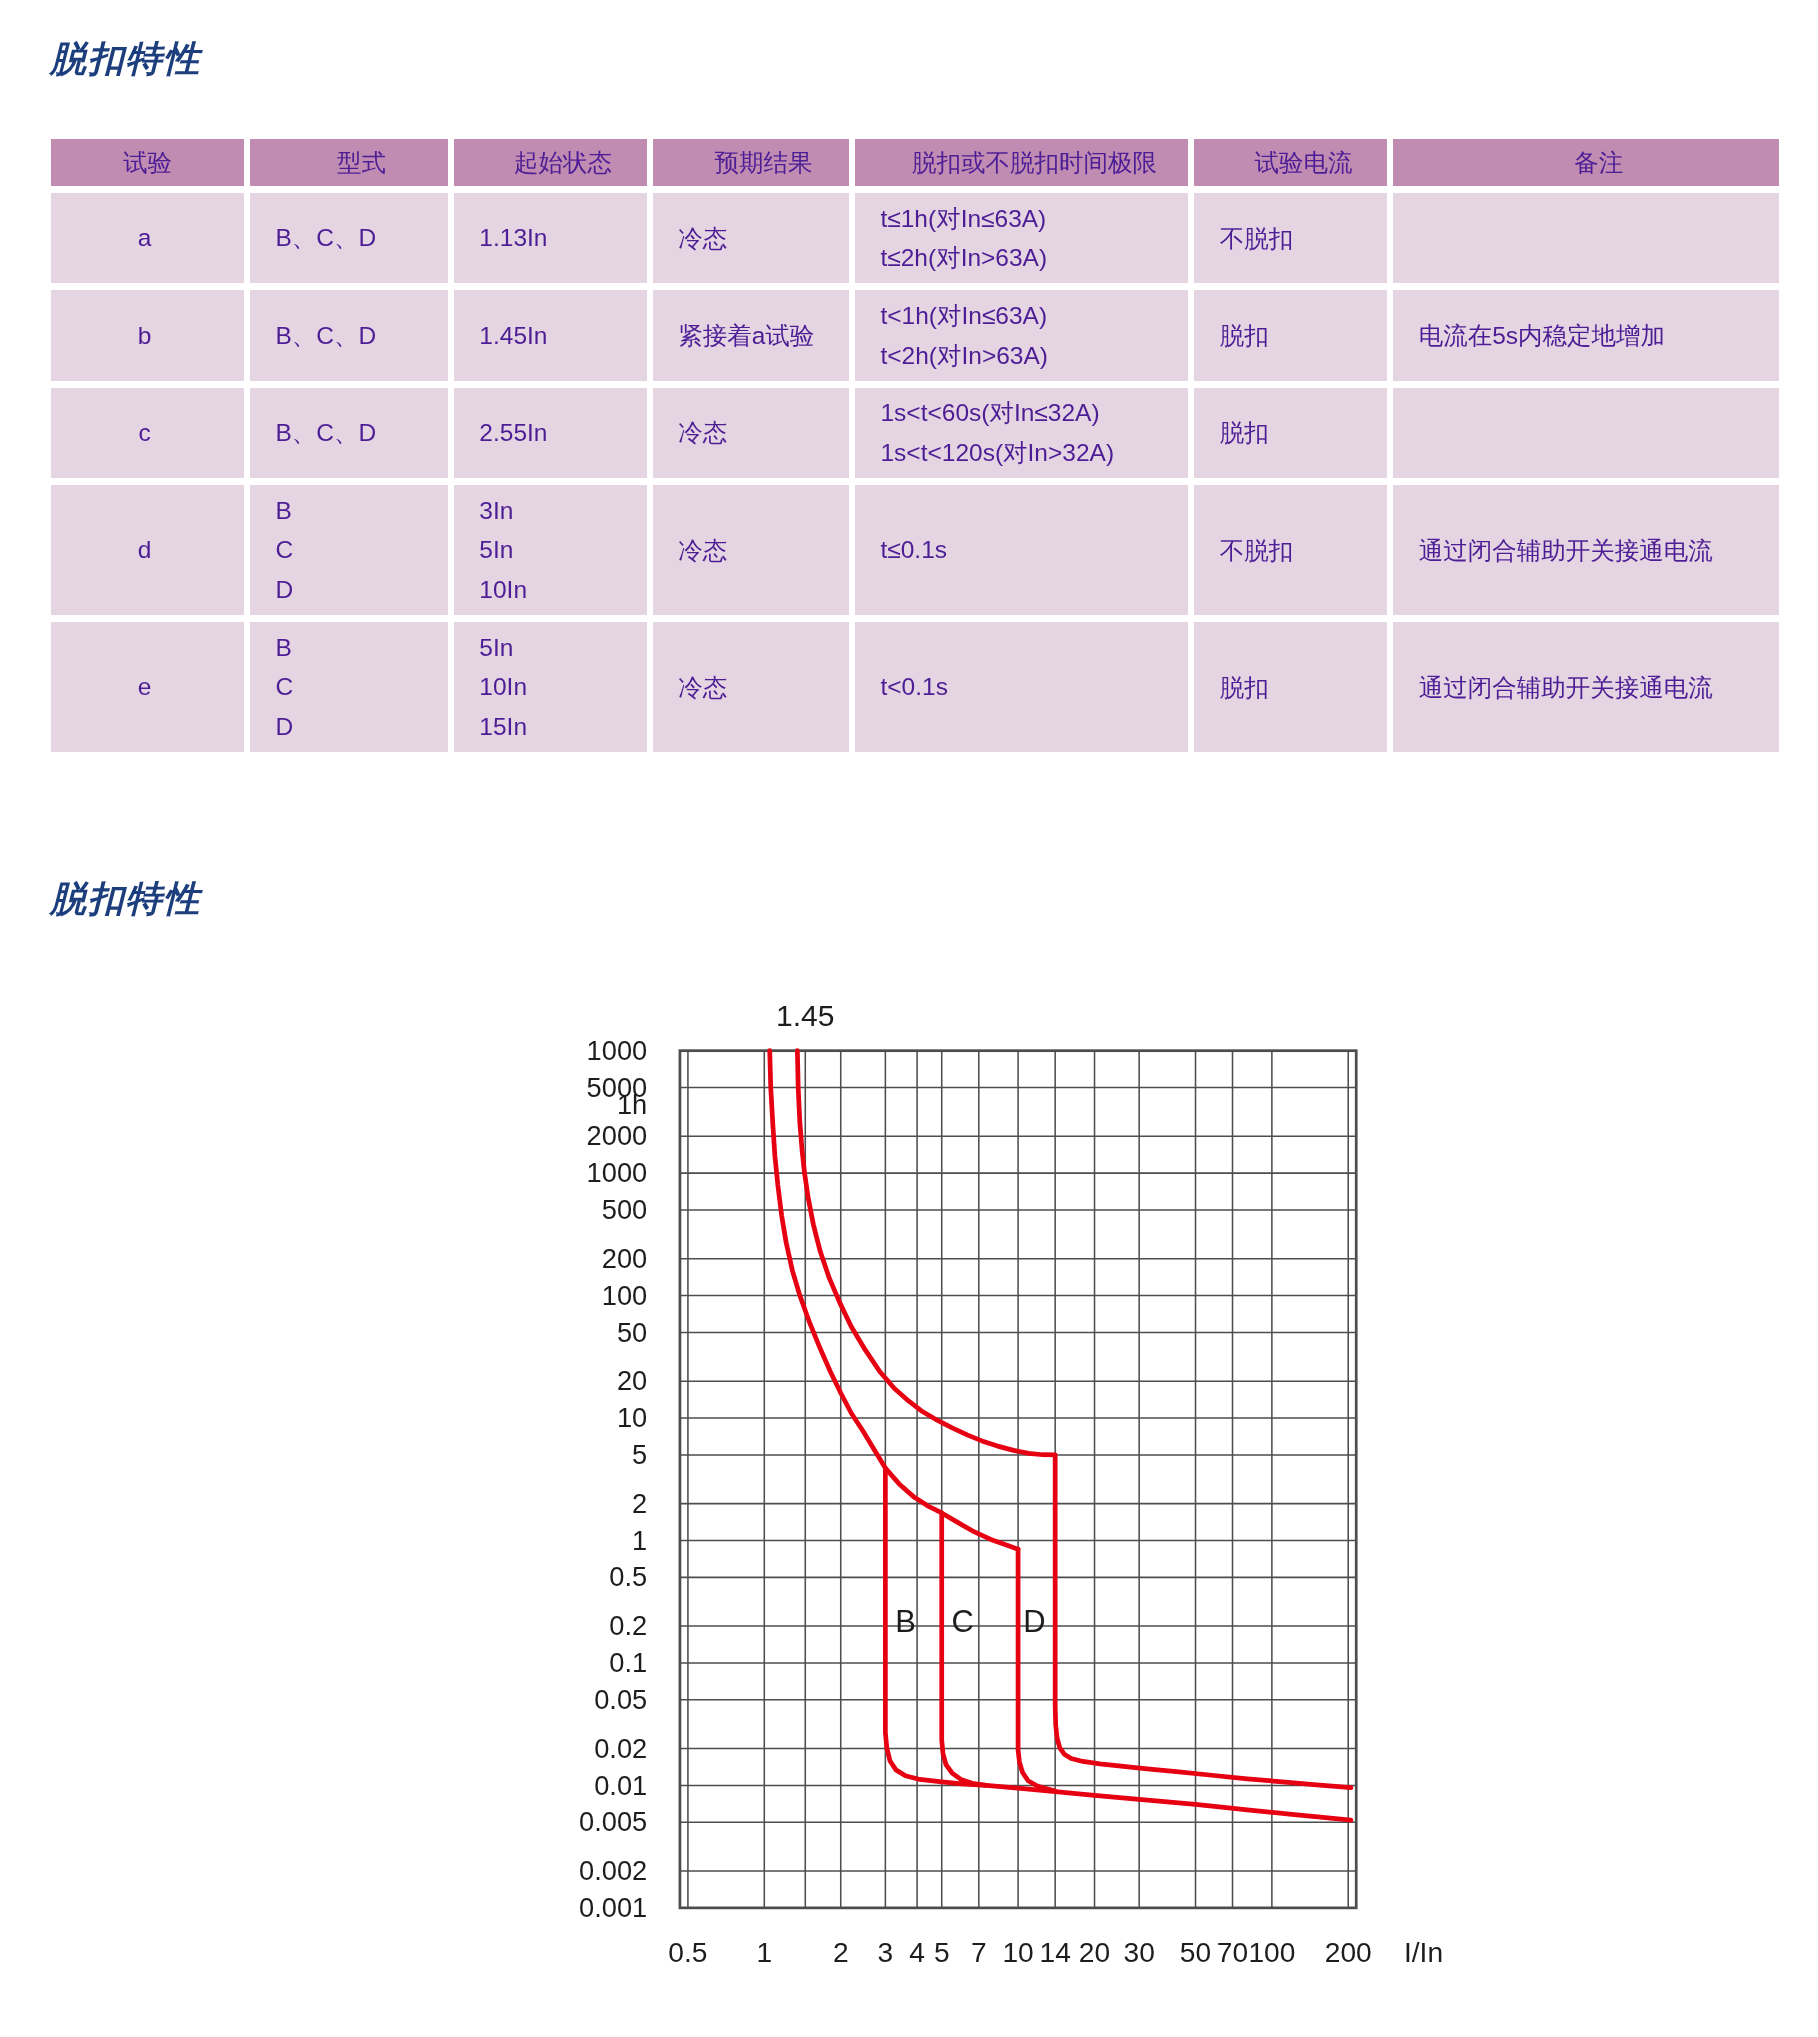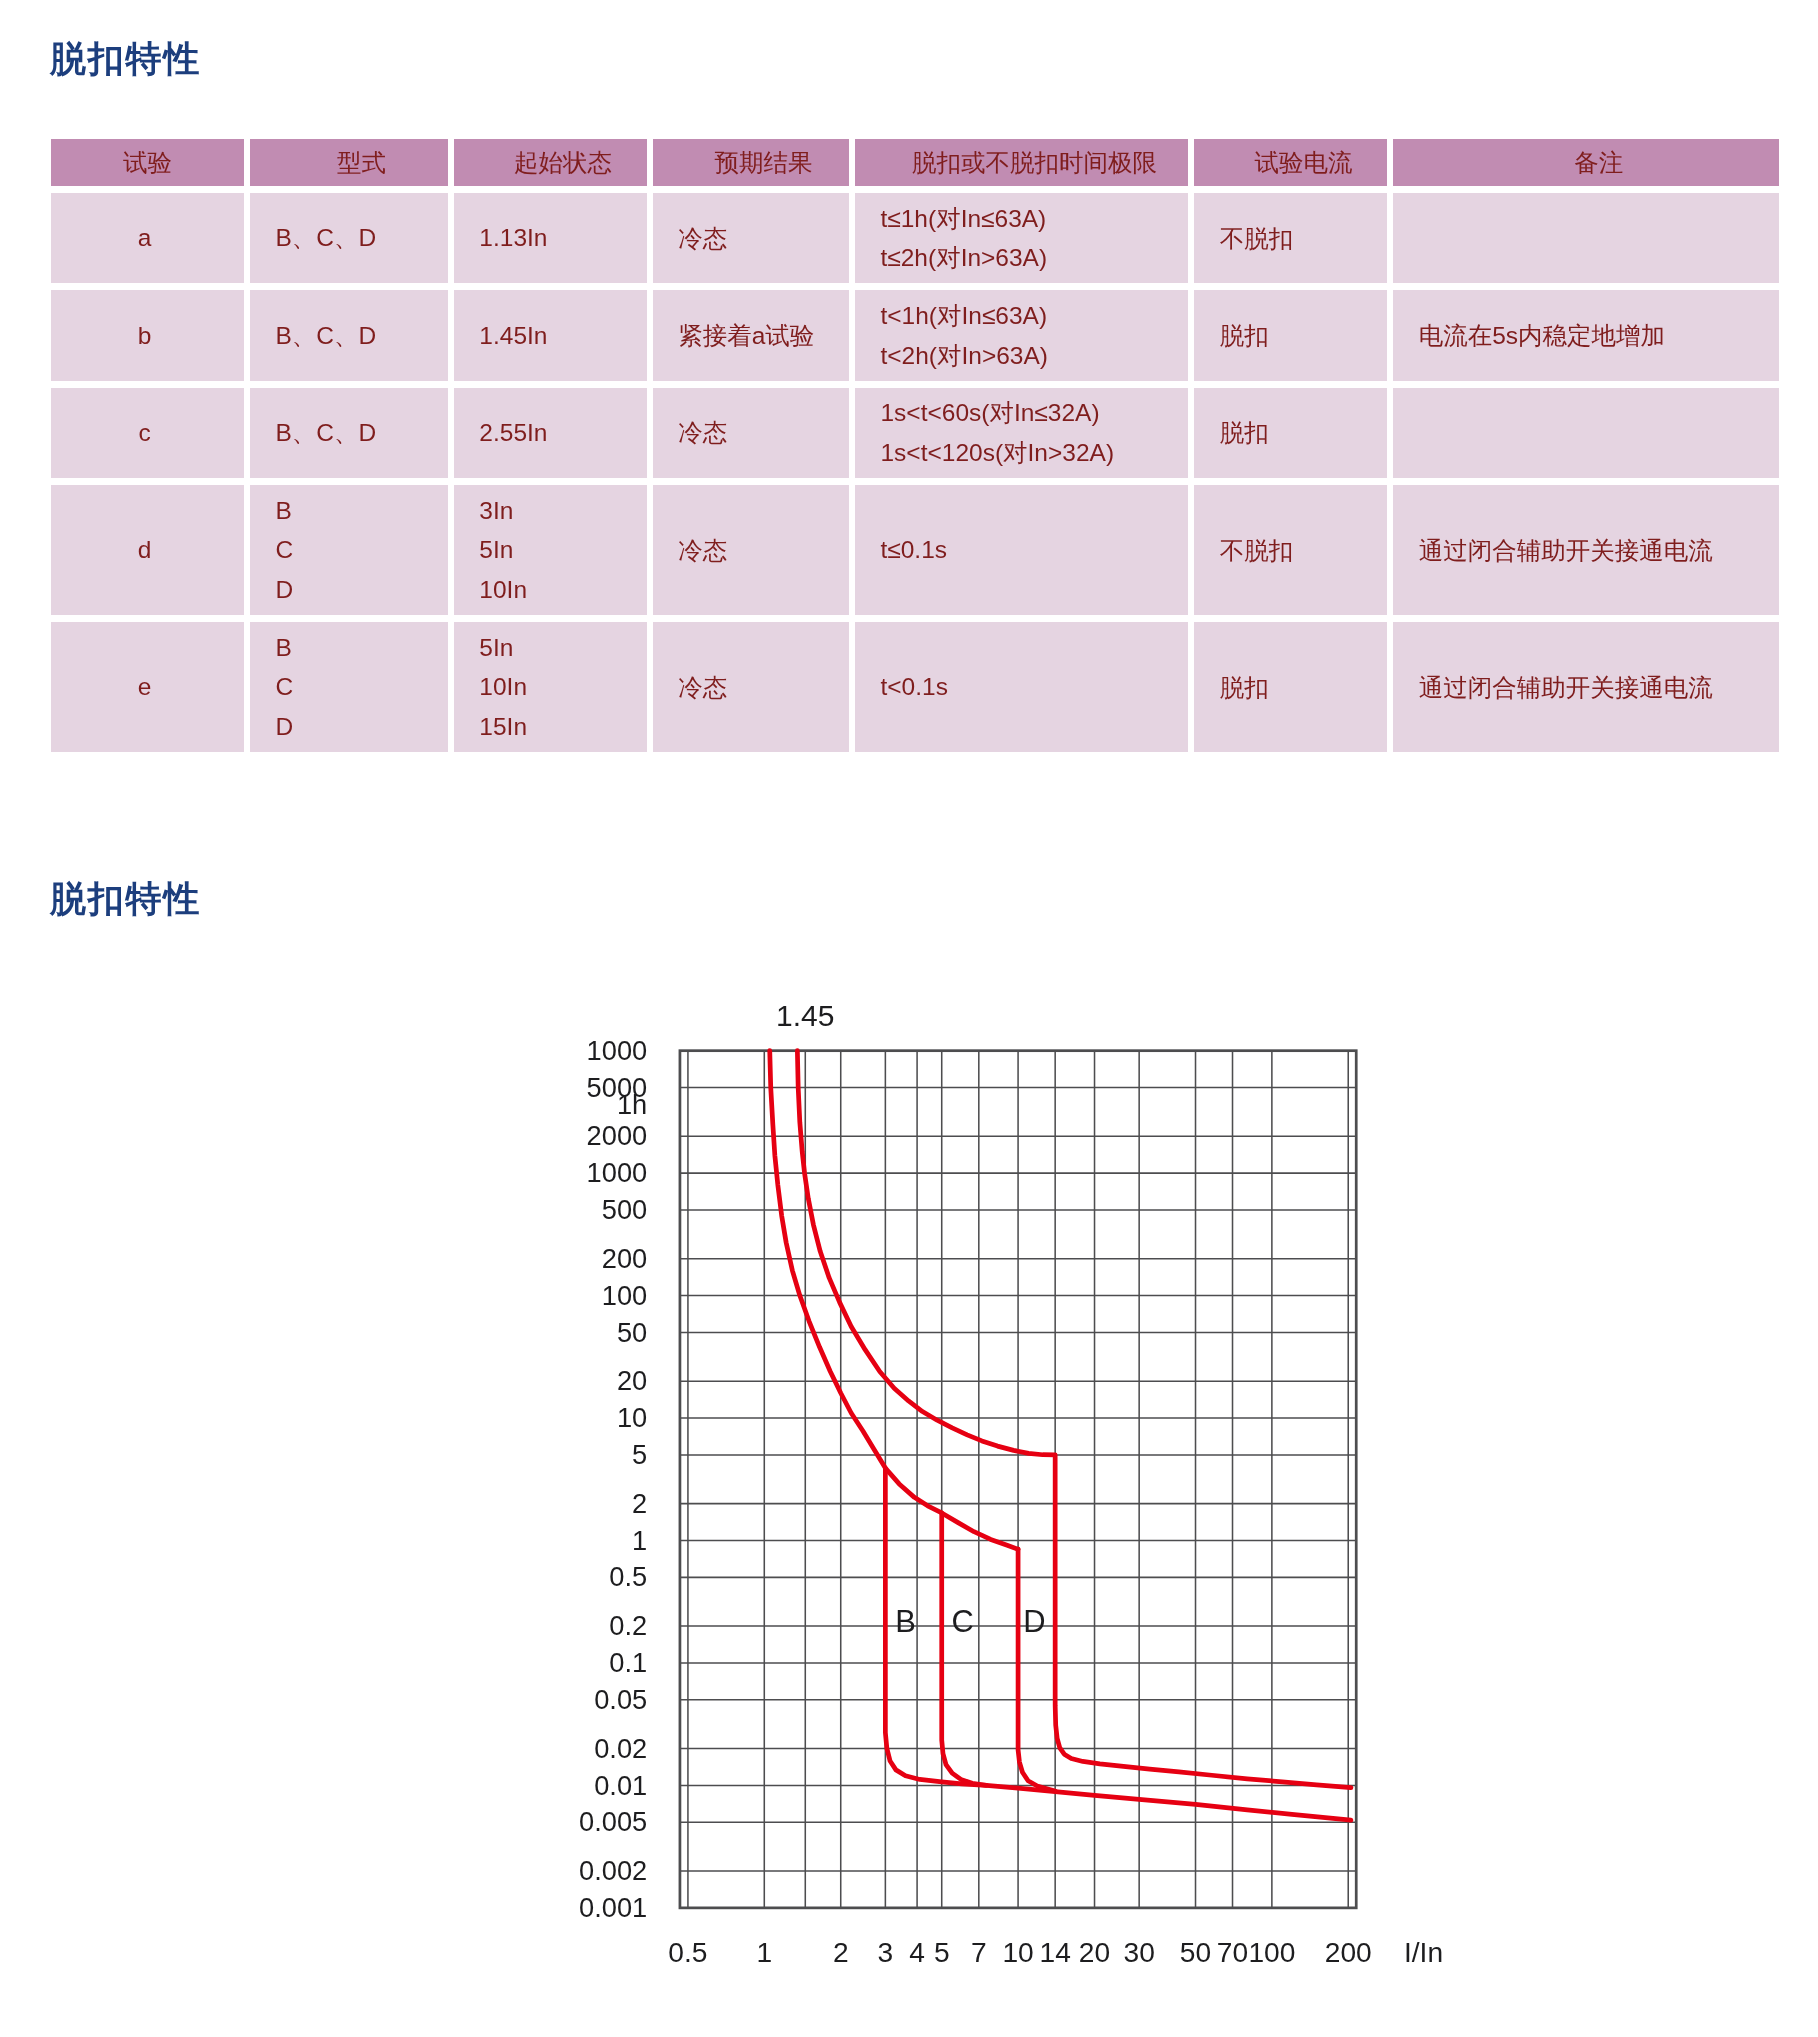--- a/index.html
+++ b/index.html
@@ -1,24 +1,24 @@
 <!DOCTYPE html>
 <html style="--header-bg: #c18cb2; --row-bg: #e5d4e1;font-size:14.5px"><head>
 <meta charset="utf-8">
 <style>
   html,body{margin:0;padding:0;background:#ffffff;}
   #page{position:relative;width:1818px;height:2037px;background:#ffffff;overflow:hidden;
         font-family:"Liberation Sans","DejaVu Sans",sans-serif;color:#262626;}
-  .sec-title{position:absolute;left:50px;font-size:36px;font-weight:bold;letter-spacing:1.8px;}
+  .sec-title{position:absolute;left:50px;font-size:36px;font-weight:bold;letter-spacing:1.8px;font-style:italic;}
   #title-char{top:35px;}
   #title-curve{top:875px;}
 
   #trip-table{position:absolute;left:45px;top:132px;width:1740px;
               border-collapse:separate;border-spacing:6.4px 7.3px;table-layout:fixed;
-              font-size:24.5px;color:#7f1d1d;}
+              font-size:24.5px;color:#4c1d95;}
   #trip-table th{background:var(--header-bg,#c18cb2);font-weight:normal;text-align:center;
                  padding:0 0 0 25.5px;height:47px;vertical-align:middle;}
   #trip-table th.center{text-align:center;padding:0;}
   #trip-table td{background:var(--row-bg,#e5d4e1);text-align:left;padding:5.5px 5.5px 5.5px 25.5px;
                  vertical-align:middle;}
   #trip-table td.center{text-align:center;padding-left:0;}
   #trip-table .multi{white-space:pre-line;line-height:1.62;}
   #trip-table tbody tr:nth-child(-n+3){height:73px;}
   #trip-table tbody tr:nth-child(4){height:113px;}
   #trip-table tbody tr:nth-child(5){height:107px;}

